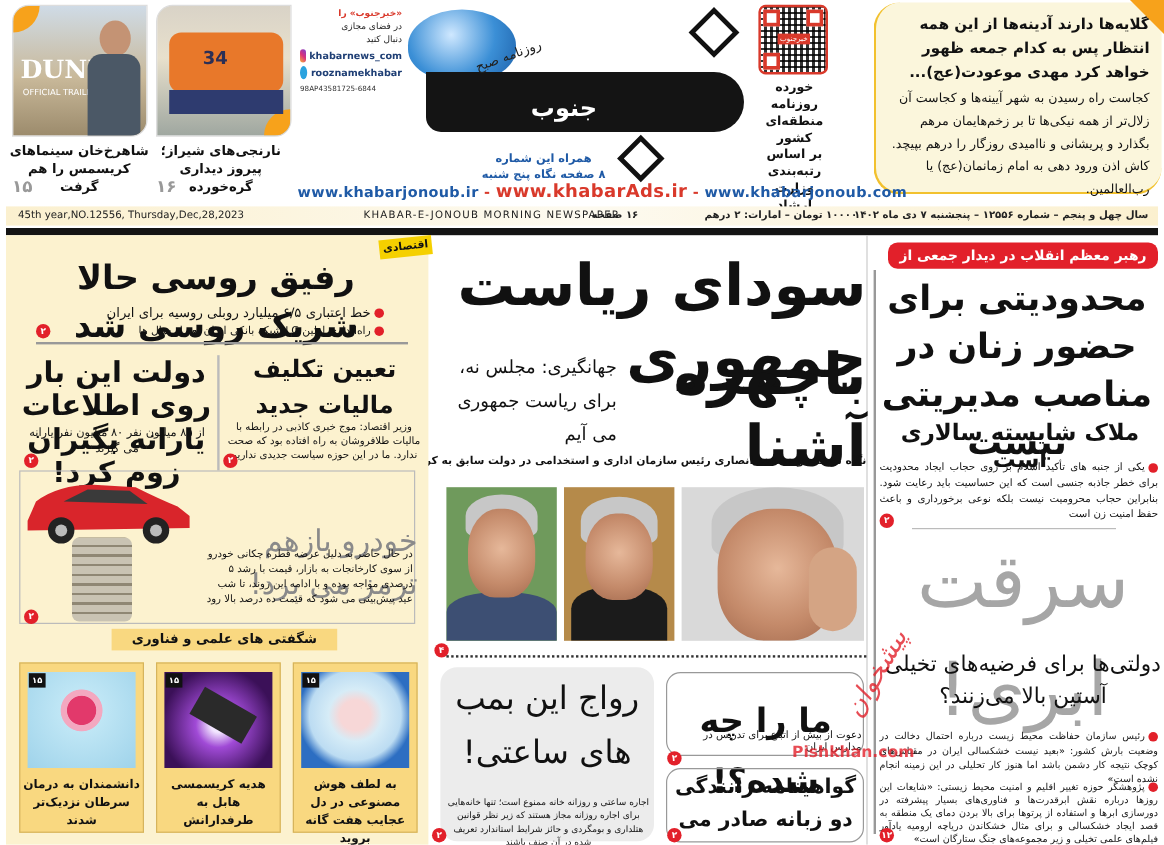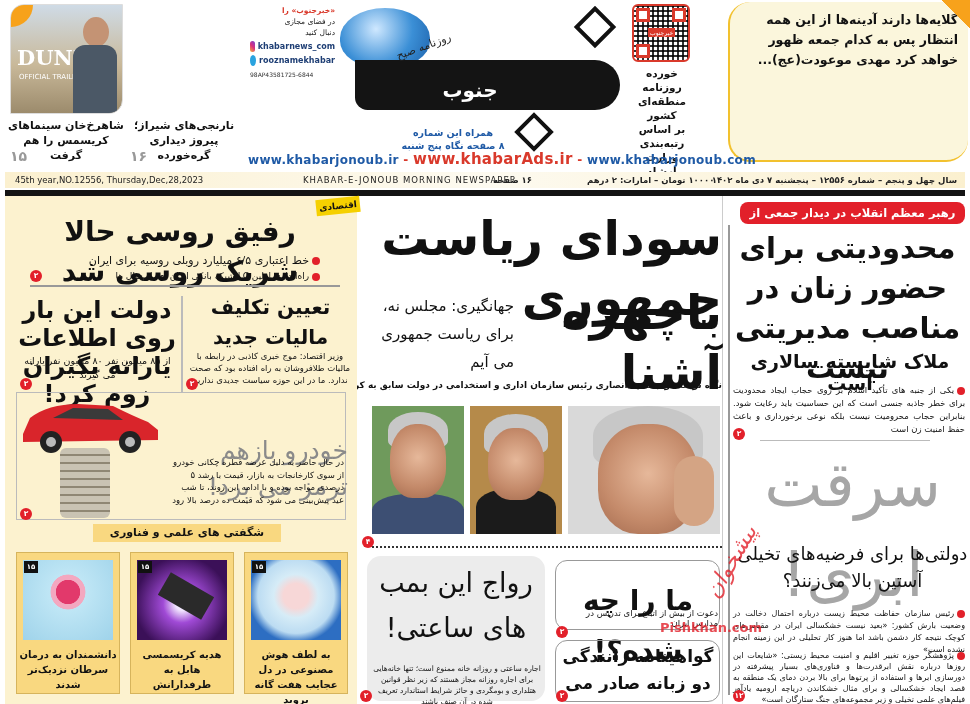--- a/index.html
+++ b/index.html
@@ -130,20 +130,26 @@
   <div class="thumb" style="left:10px; background: linear-gradient(180deg,#cfdbe6 0%,#c9b99a 55%,#9c8b6c 100%);">
     <div class="corner" style="left:0;top:0;border-radius:0 0 22px 0;"></div>
     <div style="position:absolute;left:6px;top:40px;font-family:'DejaVu Serif',serif;font-size:21px;font-weight:bold;color:#fff;">DUNKI</div>
     <div style="position:absolute;left:8px;top:68px;font-size:7px;color:#fff;">OFFICIAL TRAILER</div>
     <div style="position:absolute;left:72px;top:12px;width:26px;height:30px;border-radius:50%;background:#c49374;"></div>
     <div style="position:absolute;left:62px;top:40px;width:44px;height:70px;background:#4b5866;border-radius:12px 12px 0 0;"></div>
   </div>
   <div class="thumb-caption rtl bold" style="left:6px;">شاهرخ‌خان سینماهای کریسمس را هم گرفت</div>
   <div class="thumb-page" style="left:10px;">۱۵</div>
 
+  <div class="thumb" style="left:130px; background: linear-gradient(180deg,#d9d3c7 0%,#e8e0cc 40%,#9fa7a0 100%);">
+    <div class="corner" style="right:0;bottom:0;border-radius:22px 0 0 0;"></div>
+    <div style="position:absolute;left:10px;top:22px;width:95px;height:50px;background:#e8782a;border-radius:10px;"></div>
+    <div style="position:absolute;left:38px;top:34px;font-size:15px;font-weight:bold;color:#2b2f55;">34</div>
+    <div style="position:absolute;left:10px;top:70px;width:95px;height:20px;background:#2e3b6f;"></div>
+  </div>
   <div class="thumb-caption rtl bold" style="left:124px;">نارنجی‌های شیراز؛ پیروز دیداری گره‌خورده</div>
   <div class="thumb-page" style="left:130px;">۱۶</div>
 </div>
 
 <div id="social" class="abs rtl">
   <div class="s-head">«خبرجنوب» را</div>
   <div class="s-line">در فضای مجازی</div>
   <div class="s-line">دنبال کنید</div>
   <div class="s-item" style="direction:ltr;">
     <span class="ig"></span>
@@ -178,20 +184,21 @@
   <div>خورده روزنامه</div>
   <div>منطقه‌ای کشور</div>
   <div>بر اساس</div>
   <div>رتبه‌بندی</div>
   <div>وزارت ارشاد</div>
 </div>
 
 <div id="quote-box" class="abs rtl">
   <div class="corner"></div>
   <div class="q-title">گلایه‌ها دارند آدینه‌ها از این همه انتظار پس به کدام جمعه ظهور خواهد کرد مهدی موعودت(عج)...</div>
+  <div class="q-body">کجاست راه رسیدن به شهر آیینه‌ها و کجاست آن زلال‌تر از همه نیکی‌ها تا بر زخم‌هایمان مرهم بگذارد و پریشانی و ناامیدی روزگار را درهم بپیچد. کاش اذن ورود دهی به امام زمانمان(عج) یا رب‌العالمین.</div>
 </div>
 
 <div id="urls" class="abs">
   <span class="u1">www.khabarjonoub.ir</span>
   <span class="sep">-</span>
   <span class="u2">www.khabarAds.ir</span>
   <span class="sep">-</span>
   <span class="u1">www.khabarjonoub.com</span>
 </div>
 

